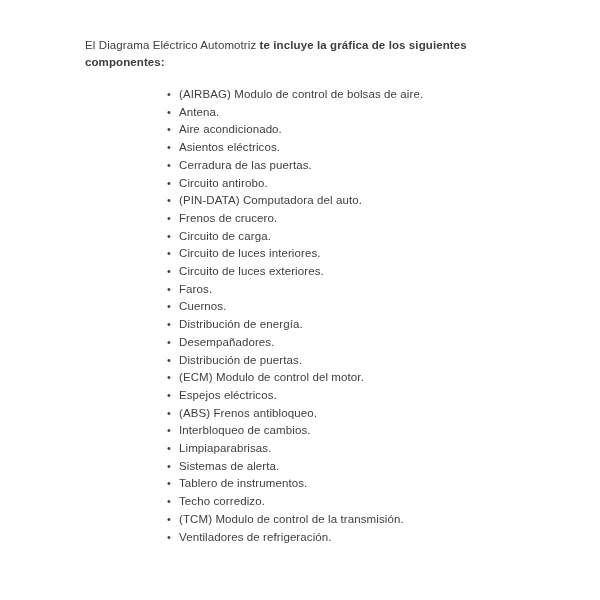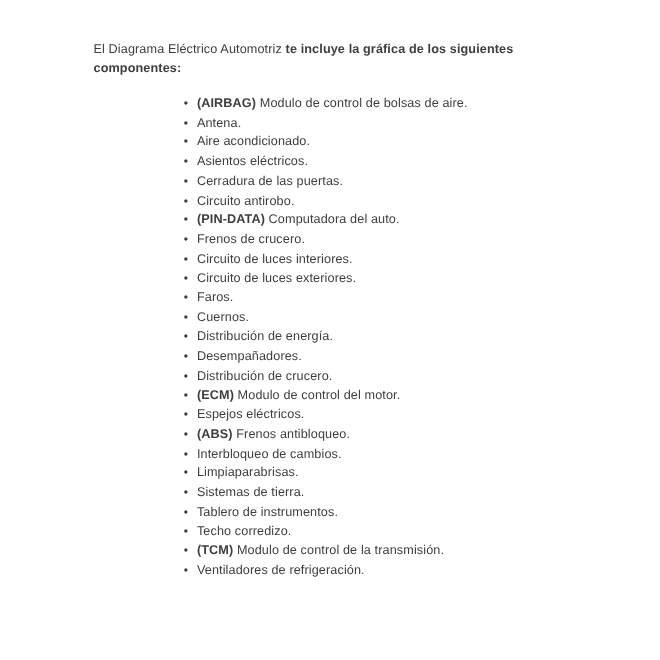--- a/index.html
+++ b/index.html
@@ -44,51 +44,52 @@
   }
   ul.components li::before {
     content: "\2022";
     position: absolute;
     left: 0;
     top: 0;
     font-size: 11px;
     color: #3e3e3e;
   }
   ul.components strong {
-    font-weight: 700;
+    font-weight: 400;
     text-align: center;
   }
 </style>
 </head>
 <body>
 
 <div class="page">
   <p class="title">
     <span>El Diagrama Eléctrico Automotriz </span><strong>te incluye la gráfica de los siguientes componentes:</strong>
   </p>
   <ul class="components">
       <li><strong>(AIRBAG) </strong><span>Modulo de control de bolsas de aire.</span></li>
       <li><span>Antena.</span></li>
       <li><span>Aire acondicionado.</span></li>
       <li><span>Asientos eléctricos.</span></li>
       <li><span>Cerradura de las puertas.</span></li>
       <li><span>Circuito antirobo.</span></li>
       <li><strong>(PIN-DATA) </strong><span>Computadora del auto.</span></li>
       <li><span>Frenos de crucero.</span></li>
+      <li><span>Circuito de carga.</span></li>
       <li><span>Circuito de luces interiores.</span></li>
       <li><span>Circuito de luces exteriores.</span></li>
       <li><span>Faros.</span></li>
       <li><span>Cuernos.</span></li>
       <li><span>Distribución de energía.</span></li>
       <li><span>Desempañadores.</span></li>
-      <li><span>Distribución de crucero.</span></li>
+      <li><span>Distribución de puertas.</span></li>
       <li><strong>(ECM) </strong><span>Modulo de control del motor.</span></li>
       <li><span>Espejos eléctricos.</span></li>
       <li><strong>(ABS) </strong><span>Frenos antibloqueo.</span></li>
       <li><span>Interbloqueo de cambios.</span></li>
       <li><span>Limpiaparabrisas.</span></li>
-      <li><span>Sistemas de tierra.</span></li>
+      <li><span>Sistemas de alerta.</span></li>
       <li><span>Tablero de instrumentos.</span></li>
       <li><span>Techo corredizo.</span></li>
       <li><strong>(TCM) </strong><span>Modulo de control de la transmisión.</span></li>
       <li><span>Ventiladores de refrigeración.</span></li>
     </ul>
 </div>
 
 </body></html>

